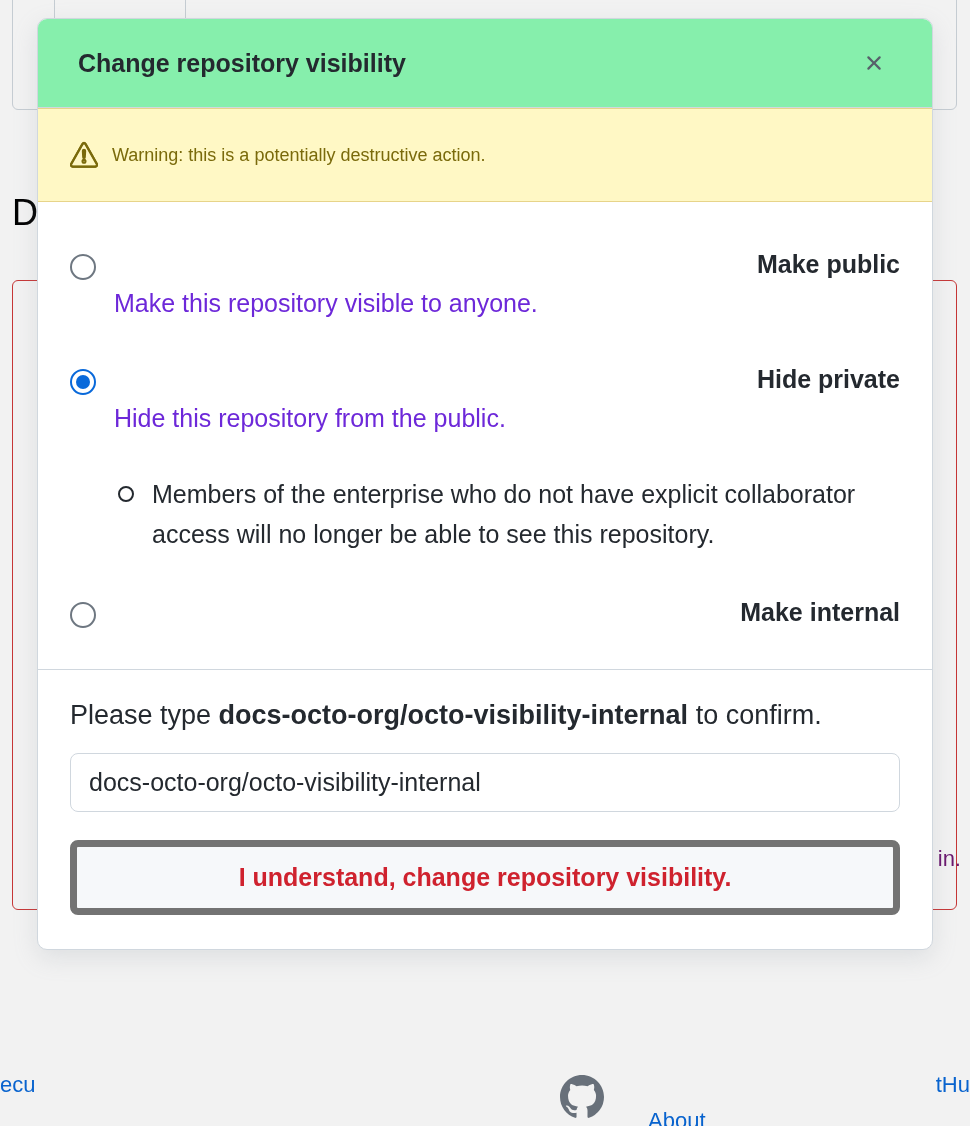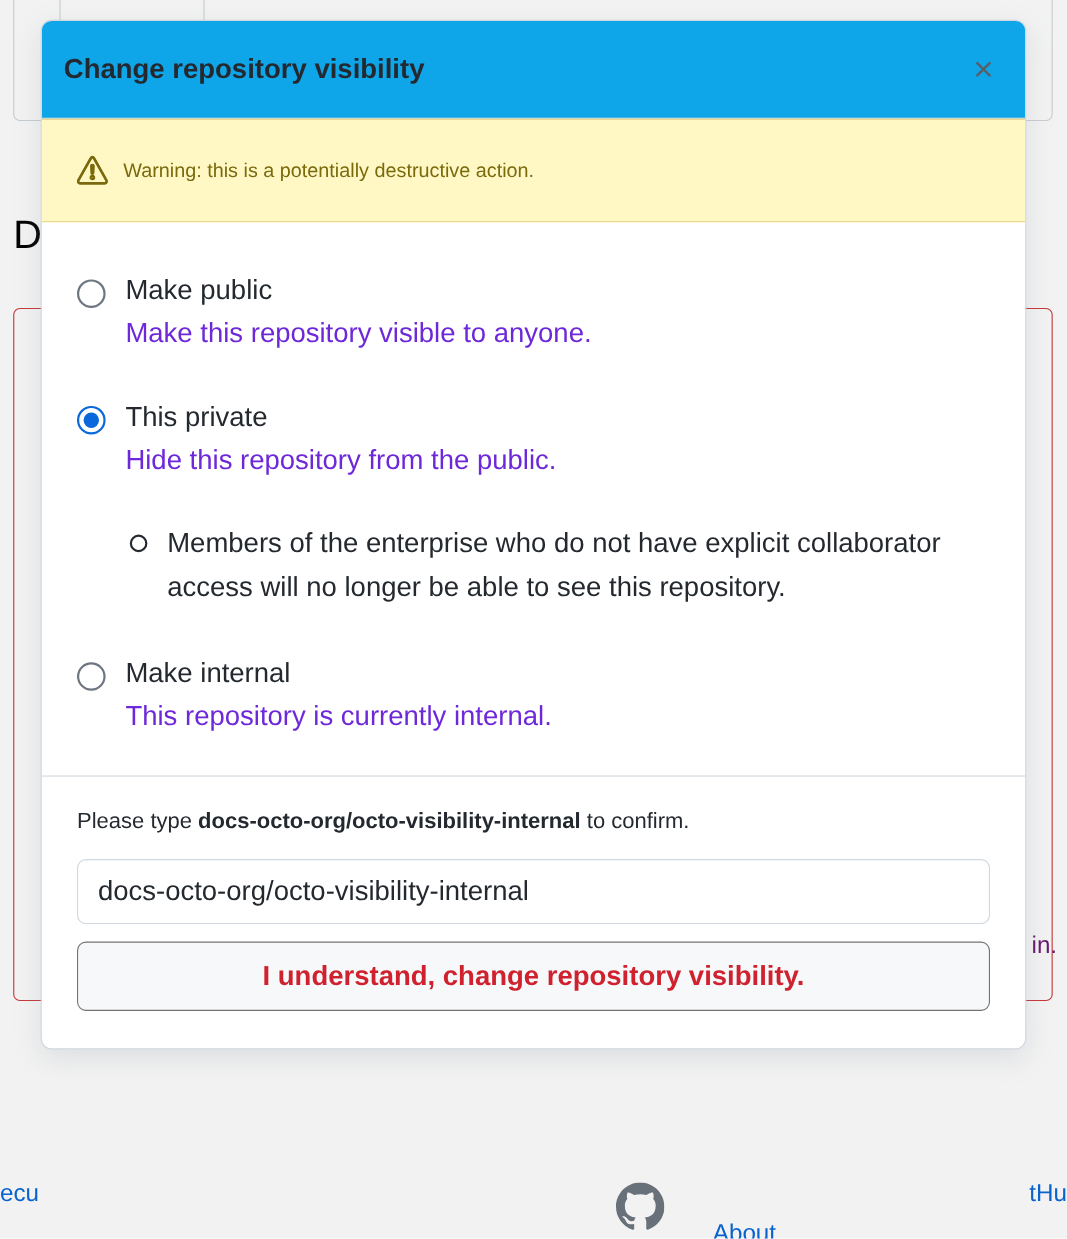--- a/index.html
+++ b/index.html
@@ -58,22 +58,22 @@
       background: #ffffff;
       border: 1px solid #d0d7de;
       border-radius: 10px;
       box-shadow: 0 8px 24px rgba(140,149,159,0.2);
       overflow: hidden;
     }
     .dialog-header {
       display: flex;
       align-items: center;
       justify-content: space-between;
-      padding: 26px 20px;
-      background: #0ea5e9;
+      padding: 26px 40px;
+      background: #86efac;
       border-bottom: 1px solid #d0d7de;
     }
     .dialog-title {
       font-size: 25px;
       font-weight: 600;
       color: #24292f;
     }
     .close-btn {
       width: 36px;
       height: 36px;
@@ -125,23 +125,24 @@
       position: absolute;
       left: 50%; top: 50%;
       transform: translate(-50%, -50%);
       width: 14px; height: 14px;
       background: #0969da;
       border-radius: 50%;
     }
     .option-body { flex: 1; }
     .option-title {
       font-size: 25px;
-      font-weight: 400;
+      font-weight: 700;
       color: #24292f;
       margin-bottom: 6px;
+      text-align: right;
     }
     .option-desc {
       font-size: 25px;
       color: #6d28d9;
       line-height: 1.45;
     }
     .option-sublist {
       list-style: none;
       margin-top: 37px;
       padding-left: 38px;
@@ -162,45 +163,45 @@
       height: 12px;
       border: 2px solid #24292f;
       border-radius: 50%;
       background: transparent;
     }
     .confirm-section {
       border-top: 1px solid #d0d7de;
       padding: 30px 32px 34px 32px;
     }
     .confirm-label {
-      font-size: 20px;
+      font-size: 27px;
       color: #24292f;
       margin-bottom: 22px;
     }
     .confirm-label b { font-weight: 700; }
     .confirm-input {
       width: 100%;
       font-size: 25px;
       padding: 14px 18px;
       border: 1px solid #d0d7de;
       border-radius: 8px;
       color: #24292f;
       outline: none;
       font-family: inherit;
       background: #fff;
     }
     .confirm-button {
-      margin-top: 16px;
+      margin-top: 28px;
       width: 100%;
       padding: 16px;
       font-size: 25px;
       font-weight: 600;
       color: #cf222e;
       background: #f6f8fa;
-      border: 1px solid #737373;
+      border: 7px solid #737373;
       border-radius: 8px;
       cursor: pointer;
       text-align: center;
       font-family: inherit;
     }
     .bg-logo {
       position: absolute;
       color: #6e7781;
     }
   </style>
@@ -250,33 +251,32 @@
       <div class="radio"></div>
       <div class="option-body">
         <div class="option-title">Make public</div>
         <div class="option-desc">Make this repository visible to anyone.</div>
       </div>
     </div>
 
     <div class="option">
       <div class="radio selected"></div>
       <div class="option-body">
-        <div class="option-title">This private</div>
+        <div class="option-title">Hide private</div>
         <div class="option-desc">Hide this repository from the public.</div>
         <ul class="option-sublist">
           <li>Members of the enterprise who do not have explicit collaborator access will no longer be able to see this repository.</li>
         </ul>
       </div>
     </div>
 
     <div class="option">
       <div class="radio"></div>
       <div class="option-body">
         <div class="option-title">Make internal</div>
-        <div class="option-desc">This repository is currently internal.</div>
       </div>
     </div>
 
   </div>
 
   <div class="confirm-section">
     <div class="confirm-label">
       <span>Please type </span><b>docs-octo-org/octo-visibility-internal</b><span> to confirm.</span>
     </div>
     <input class="confirm-input" type="text" value="docs-octo-org/octo-visibility-internal" style="">

